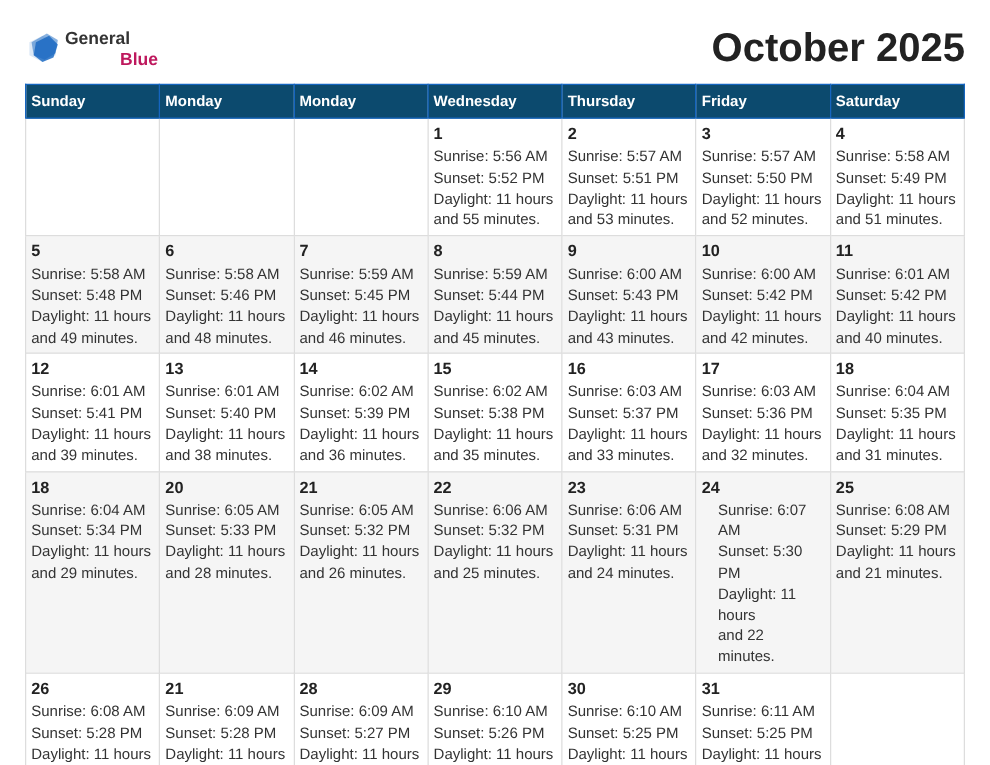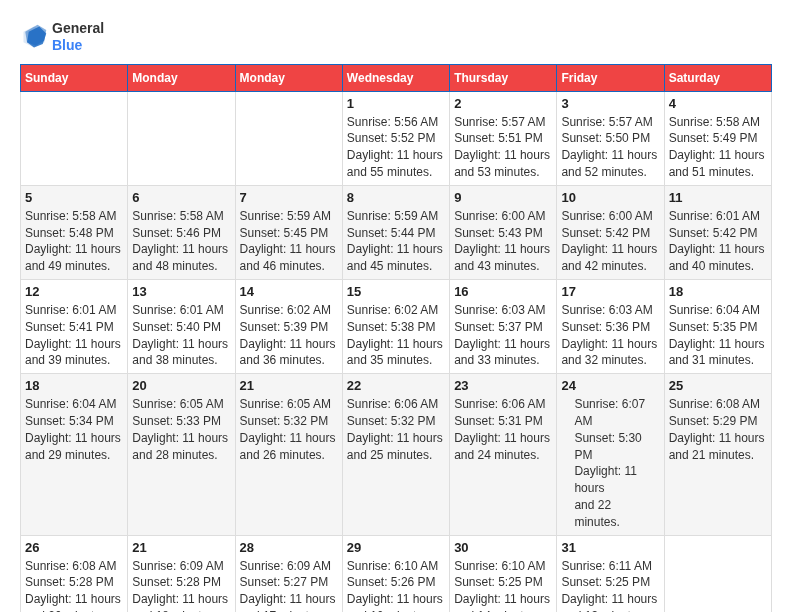--- a/index.html
+++ b/index.html
@@ -20,21 +20,21 @@
       display: flex;
       align-items: center;
       gap: 4px;
     }
     .logo-text {
       font-size: 14px;
       font-weight: bold;
       line-height: 1.2;
     }
     .logo-general { color: #333; }
-    .logo-blue { color: #3b82f6; }
+    .logo-blue { color: #be185d; margin-left: 44px; }
     .logo-icon {
       width: 28px;
       height: 28px;
     }
     .title-area {
       text-align: right;
     }
     .calendar-title {
       font-size: 32px;
       font-weight: bold;
@@ -43,21 +43,21 @@
     .calendar-subtitle {
       font-size: 14px;
       color: #444;
     }
     table {
       width: 100%;
       border-collapse: collapse;
       font-size: 11px;
     }
     thead tr {
-      background-color: #ef4444;
+      background-color: #0c4a6e;
       color: #fff;
     }
     thead th {
       padding: 6px 4px;
       text-align: left;
       font-size: 12px;
       font-weight: bold;
       border: 1px solid #1565c0;
     }
     tbody tr {
@@ -101,20 +101,21 @@
       <polygon points="16,4 28,10 28,22 16,28 4,22 4,10" fill="#1565c0" opacity="0.15"></polygon>
       <polygon points="20,2 30,8 28,20 18,26 8,22 6,10" fill="#1565c0" opacity="0.5"></polygon>
       <polygon points="22,4 30,12 26,24 16,28 8,22 10,10" fill="#1565c0" opacity="0.8"></polygon>
     </svg>
     <div class="logo-text">
       <div class="logo-general">General</div>
       <div class="logo-blue">Blue</div>
     </div>
   </div>
   <div class="title-area">
+    <div class="calendar-title">October 2025</div>
   </div>
 </div>
 
 <table>
   <thead>
     <tr>
     <th>Sunday</th>
         <th>Monday</th>
         <th>Monday</th>
         <th>Wednesday</th>

